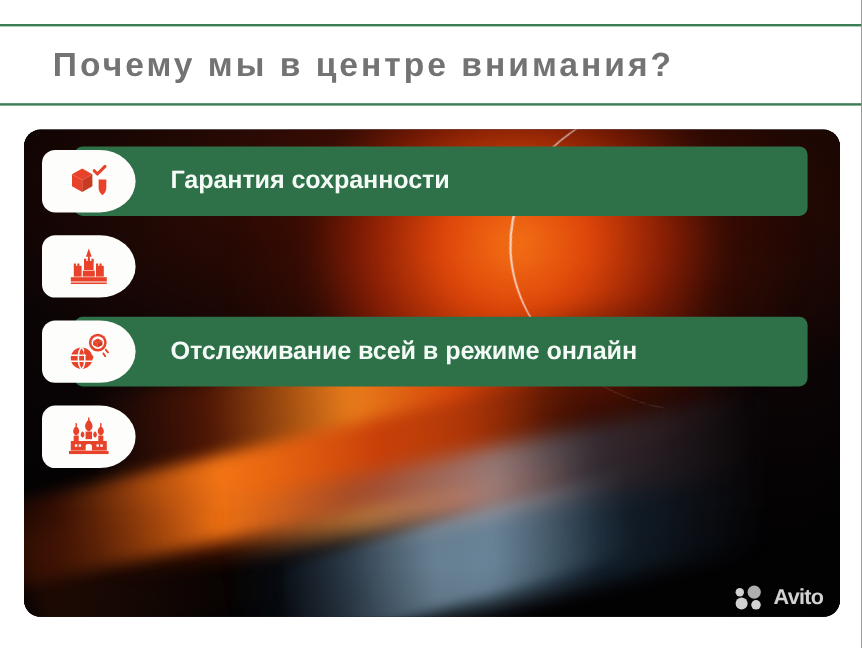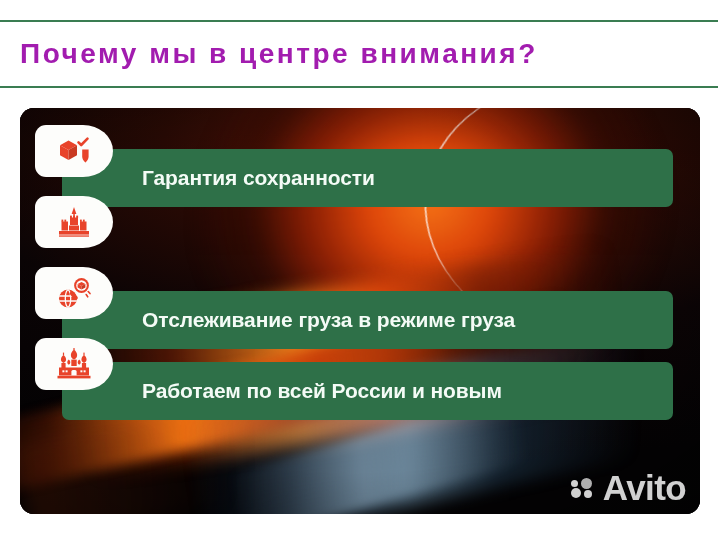--- a/index.html
+++ b/index.html
@@ -23,24 +23,24 @@
     top: 20px;
     width: 718px;
     height: 68px;
     border-top: 2px solid #3a7d52;
     border-bottom: 2px solid #3a7d52;
     display: flex;
     align-items: center;
   }
 
   .header-title {
-    margin-left: 20px;
+    margin-left: 44px;
     font-size: 28px;
     font-weight: bold;
-    color: #a21caf;
+    color: #737373;
     letter-spacing: 2.5px;
     white-space: nowrap;
     font-family: "Liberation Sans", "DejaVu Sans", sans-serif;
   }
 
   
   .card {
     position: absolute;
     left: 20px;
     top: 108px;
@@ -161,21 +161,20 @@
   .row-bar {
     position: absolute;
     left: 42px;
     top: 0;
     width: 611px;
     height: 58px;
     background: #2e7048;
     border-radius: 7px;
     display: flex;
     align-items: center;
-    margin-top: 27px;
   }
 
   .row-label {
     margin-left: 80px;
     color: #f4fbf6;
     font-size: 21px;
     font-weight: bold;
     letter-spacing: -0.1px;
     white-space: nowrap;
     font-family: "Liberation Sans", "DejaVu Sans", sans-serif;
@@ -219,21 +218,21 @@
     border-radius: 50%;
     background: #ffffff;
     display: block;
   }
   .avito-dots i.d1 { width: 7px;  height: 7px;  left: 0px;  top: 2px; }
   .avito-dots i.d2 { width: 11px; height: 11px; left: 10px; top: 0px; background:#d6d6d6; }
   .avito-dots i.d3 { width: 10px; height: 10px; left: 0px;  top: 10px; }
   .avito-dots i.d4 { width: 8px;  height: 8px;  left: 13px; top: 12px; }
   .avito-word {
     color: #ffffff;
-    font-size: 35px;
+    font-size: 18px;
     font-weight: bold;
     letter-spacing: -0.6px;
     font-family: "Liberation Sans", "DejaVu Sans", sans-serif;
   }
 </style>
 </head>
 <body>
 
 <div class="header">
   <div class="header-title">Почему мы в центре внимания?</div>
@@ -302,21 +301,21 @@
 
             <rect x="2" y="25" width="30" height="3.6" fill="#e8432a"></rect>
             <rect x="2" y="29.4" width="30" height="1.3" fill="#e8432a"></rect>
           </svg>
         </span>
       </div>
     </div>
 
     <div class="row">
       <div class="row-bar">
-        <div class="row-label">Отслеживание груза в режиме груза</div>
+        <div class="row-label">Отслеживание всей в режиме онлайн</div>
       </div>
       <div class="row-badge">
         <span>
           <svg width="34" height="32" viewBox="0 0 34 32" fill="none">
 
             <circle cx="11" cy="21.5" r="9" fill="#e8432a"></circle>
             <path d="M11 12.5 C7.4 15.2 7.4 27.8 11 30.5" stroke="#fdfdfb" stroke-width="1.3" fill="none"></path>
             <path d="M11 12.5 C14.6 15.2 14.6 27.8 11 30.5" stroke="#fdfdfb" stroke-width="1.3" fill="none"></path>
             <path d="M2.2 19 H19.8 M2.2 24 H19.8" stroke="#fdfdfb" stroke-width="1.3"></path>
 
@@ -329,23 +328,20 @@
             <path d="M20.6 7.1 L24.5 9.1 L24.5 12.6 L20.6 10.6 Z" fill="#e8432a"></path>
             <path d="M28.4 7.1 L24.5 9.1 L24.5 12.6 L28.4 10.6 Z" fill="#c93a22"></path>
 
             <path d="M31.2 14.5 L33 16.6 M29.2 17.5 L30.7 19.8" stroke="#e8432a" stroke-width="1.6" stroke-linecap="round"></path>
           </svg>
         </span>
       </div>
     </div>
 
     <div class="row">
-      <div class="row-bar">
-        <div class="row-label">Работаем по всей России и новым</div>
-      </div>
       <div class="row-badge">
         <span>
           <svg width="36" height="32" viewBox="0 0 36 32" fill="none">
 
             <path d="M7.5 7 C4.2 9.5 4 13.5 7.5 15 C11 13.5 10.8 9.5 7.5 7 Z" fill="#e8432a"></path>
             <rect x="6.9" y="4.6" width="1.2" height="2.8" fill="#e8432a"></rect>
             <rect x="5.4" y="15" width="4.2" height="5" fill="#e8432a"></rect>
 
             <path d="M18 1.5 C14 4.8 13.7 9.6 18 11.6 C22.3 9.6 22 4.8 18 1.5 Z" fill="#e8432a"></path>
             <rect x="17.4" y="-0.8" width="1.2" height="2.8" fill="#e8432a"></rect>

